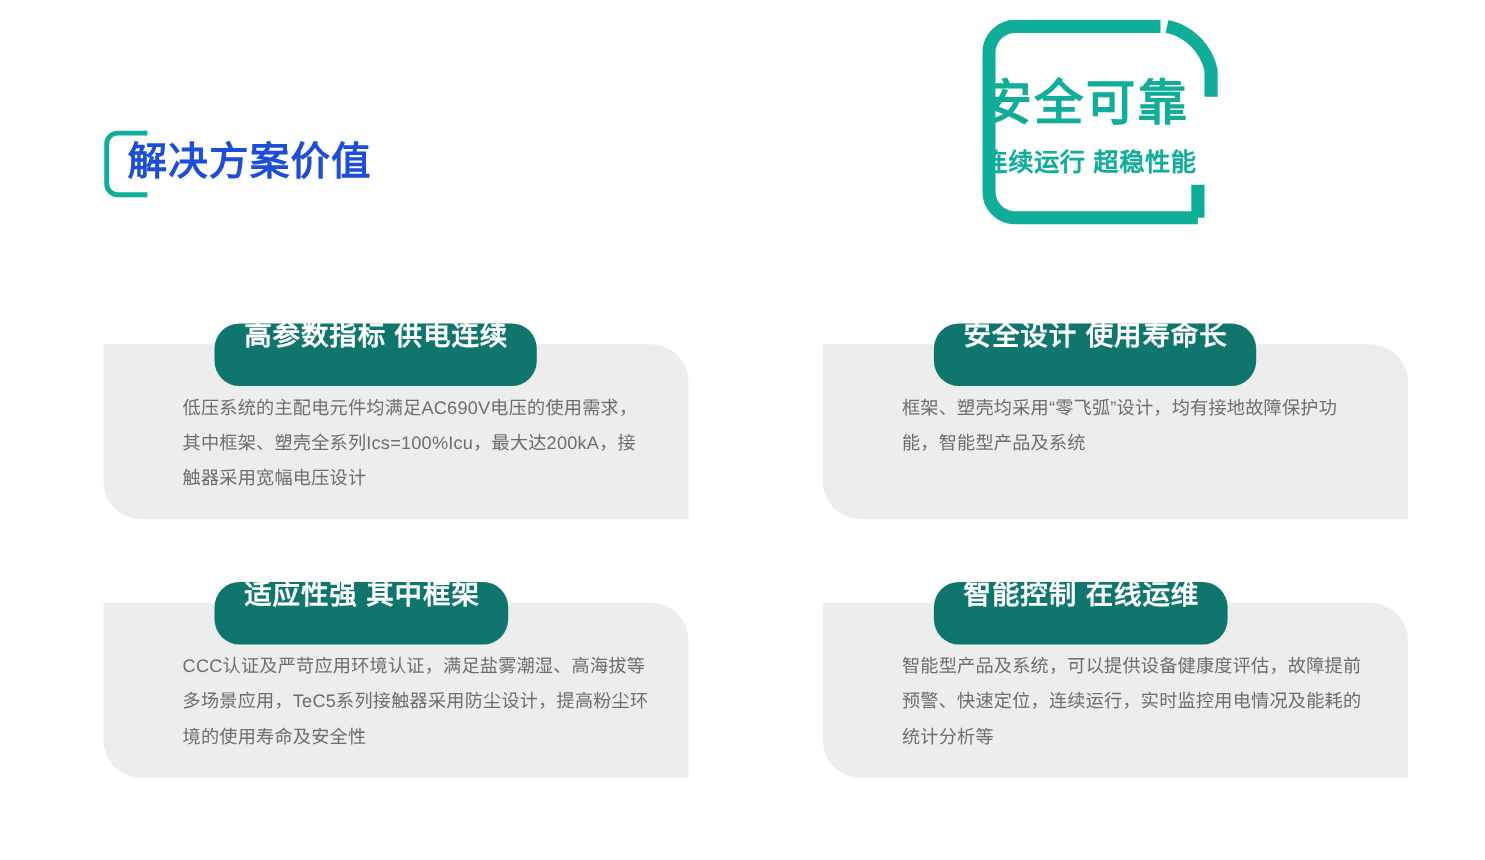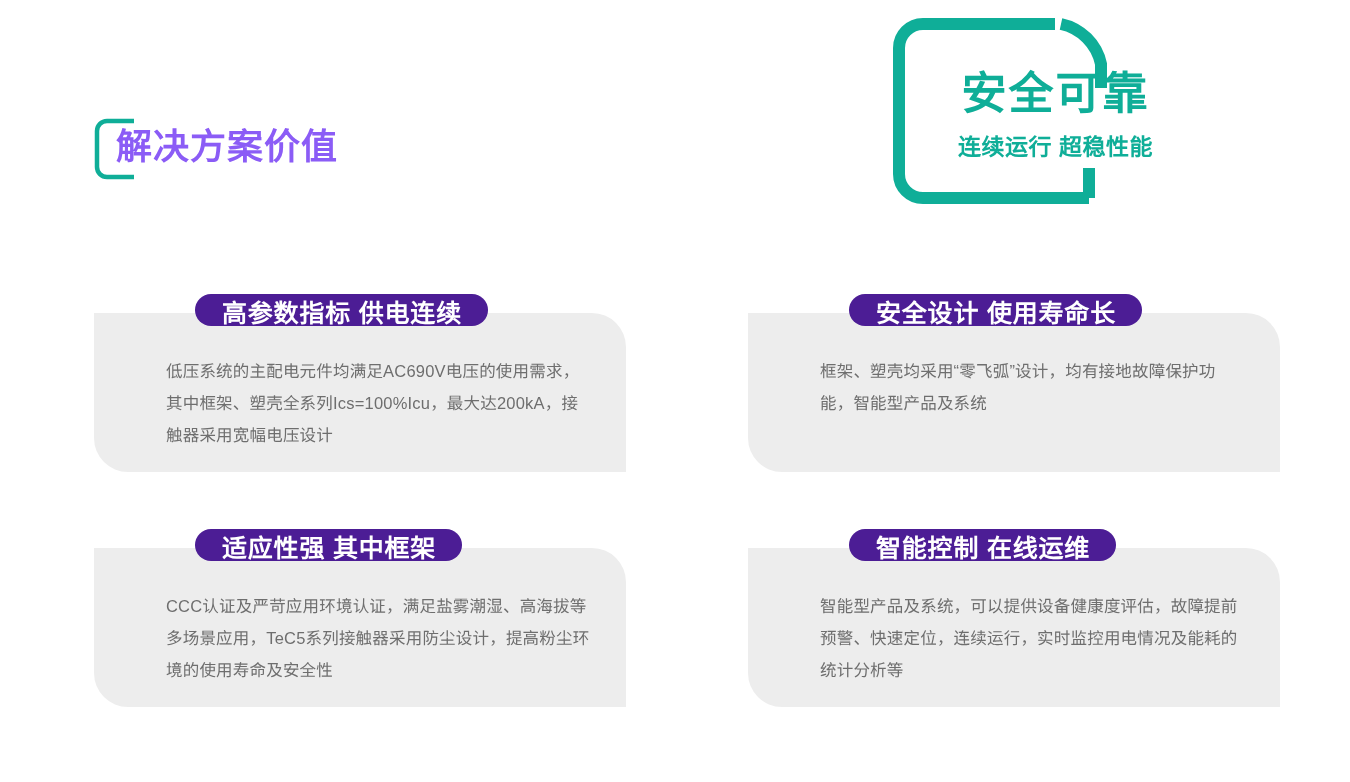--- a/index.html
+++ b/index.html
@@ -35,21 +35,21 @@
     left: 0px;
     top: 6px;
     width: 44px;
     height: 62px;
   }
   .section-heading-text {
     position: relative;
     margin-left: 22px;
     font-size: 36px;
     font-weight: 700;
-    color: #8b5cf6;
+    color: #1d4ed8;
     letter-spacing: 1px;
     line-height: 1;
     white-space: nowrap;
   }
 
   
   .emblem {
     position: absolute;
     left: 893px;
     top: 18px;
@@ -61,22 +61,21 @@
     left: 0;
     top: 0;
     width: 275px;
     height: 186px;
   }
   .emblem-text-wrap {
     position: absolute;
     left: 0;
     top: 52px;
     width: 275px;
-    text-align: center;
-    padding-left: 25px;
+    text-align: left;
   }
   .emblem-title {
     font-size: 45px;
     font-weight: 700;
     color: #0FAE98;
     letter-spacing: 2px;
     line-height: 1.06;
     white-space: nowrap;
   }
   .emblem-subtitle {
@@ -100,26 +99,26 @@
     top: 19px;
     width: 532px;
     height: 159px;
     background: #EDEDED;
     border-radius: 0 34px 0 34px;
   }
   .card-pill {
     position: absolute;
     left: 101px;
     top: 0;
-    height: 32px;
+    height: 57px;
     padding: 0 26px 0 27px;
-    background: #4c1d95;
+    background: #0f766e;
     border-radius: 23px 23px 23px 23px;
     display: flex;
-    align-items: flex-end;
+    align-items: flex-start;
     box-sizing: border-box;
   }
   .card-pill-label {
     font-size: 25px;
     font-weight: 700;
     color: #ffffff;
     letter-spacing: 0.8px;
     line-height: 1;
     white-space: nowrap;
   }

